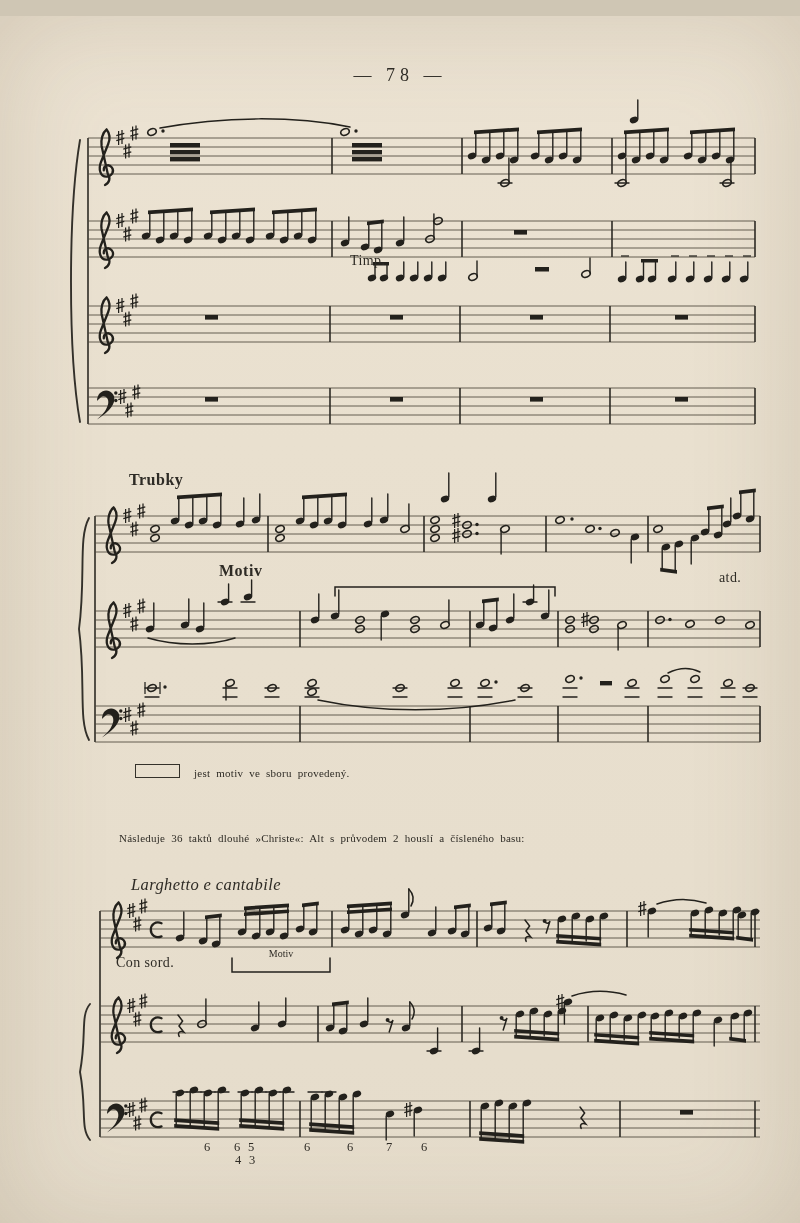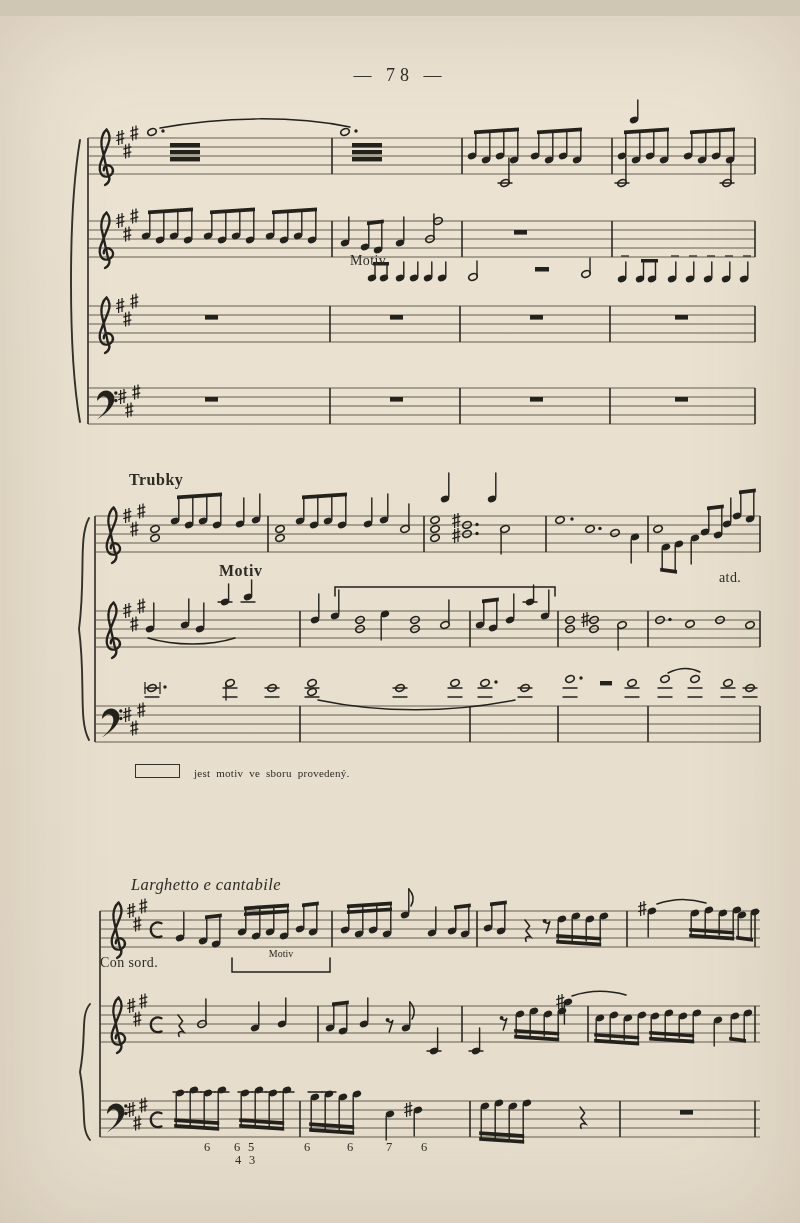--- a/index.html
+++ b/index.html
@@ -587,31 +587,32 @@
         <use href="#qd" x="390" y="1098"></use>
         <use href="#sh" x="404" y="1089"></use>
         <use href="#qd" x="418" y="1094"></use>
         <use href="#g16dL" x="485" y="1090"></use>
         <use href="#qr" x="580" y="1100"></use>
         <use href="#wr" x="680" y="1094"></use>
       </g>
     </g>
   </svg>
 
-  <div class="lbl small-inst" style="left:350px;top:238px;">Motiv.</div>
+  <div class="lbl small-inst" style="left:350px;top:238px;">Timp.</div>
   <div class="lbl inst" style="left:129px;top:456px;">Trubky</div>
   <div class="lbl inst" style="left:219px;top:547px;">Motiv</div>
   <div class="lbl small-inst" style="left:719px;top:555px;">atd.</div>
   <div class="lbl tempo" style="left:131px;top:861px;">Larghetto e cantabile</div>
-  <div class="lbl small-inst" style="left:100px;top:940px;">Con sord.</div>
+  <div class="lbl small-inst" style="left:116px;top:940px;">Con sord.</div>
   <div class="motiv-lbl">Motiv</div>
 
   <div class="para" style="left:135px;top:748px;">
     <span class="motiv-box"></span><span>jest motiv ve sboru provedený.</span>
   </div>
+  <div class="para" style="left:119px;top:816px;">Následuje 36 taktů dlouhé »Christe«: Alt s průvodem 2 houslí a čísleného basu:</div>
 
   <span class="fb" style="left:204px;top:1124px;">6</span>
   <span class="fb" style="left:234px;top:1124px;">6</span>
   <span class="fb" style="left:248px;top:1124px;">5</span>
   <span class="fb" style="left:235px;top:1137px;">4</span>
   <span class="fb" style="left:249px;top:1137px;">3</span>
   <span class="fb" style="left:304px;top:1124px;">6</span>
   <span class="fb" style="left:347px;top:1124px;">6</span>
   <span class="fb" style="left:386px;top:1124px;">7</span>
   <span class="fb" style="left:421px;top:1124px;">6</span>

